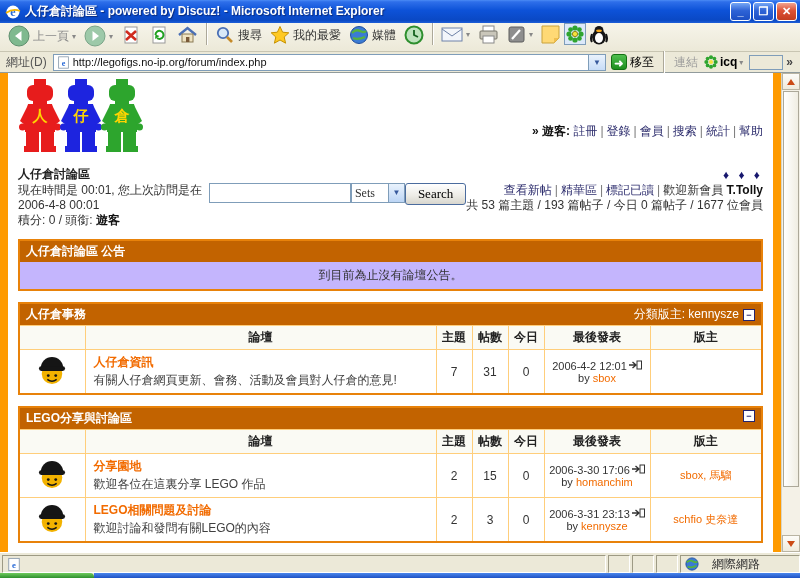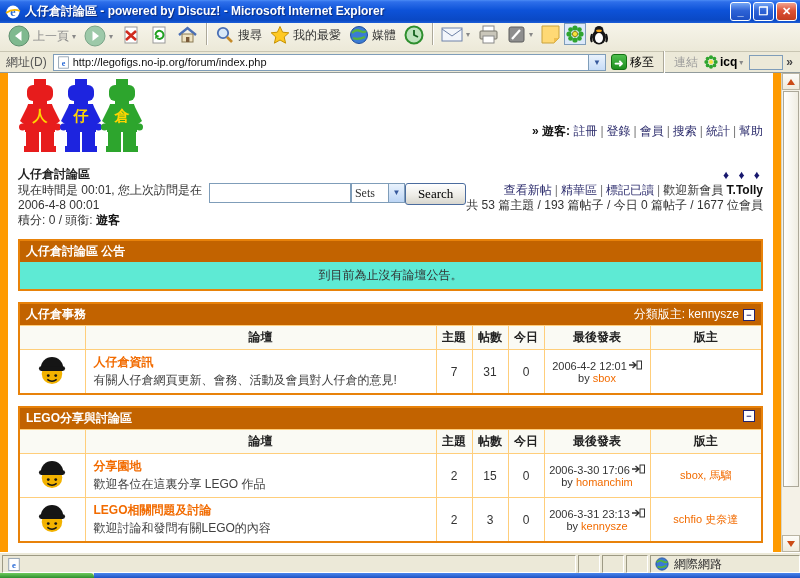--- a/index.html
+++ b/index.html
@@ -86,21 +86,21 @@
   .info-right { margin-left:auto; text-align:right; line-height:15px; white-space:nowrap; }
   .info-right b { color:#111; }
   .qlink { color:#2E2E6E; }
 
   
   table.forum { width:100%; border-collapse:collapse; border:2px solid #E8820A; margin-top:11px; }
   .sec-head td { background:#C26300; color:#fff; font-weight:bold; font-size:12px; padding:2px 6px; }
   .sec-head .right { float:right; font-weight:normal; display:flex; align-items:center; gap:4px; }
   .collapse { display:inline-block; width:12px; height:12px; background:#fff; border:1px solid #24246E;
     color:#24246E; font-size:9px; line-height:10px; text-align:center; font-weight:bold; }
-  .ann-body td { background:#5eead4; text-align:center; padding:5px; font-size:12px; color:#333; }
+  .ann-body td { background:#c4b5fd; text-align:center; padding:5px; font-size:12px; color:#333; }
   .colhead td { background:#FAFAF4; font-weight:bold; text-align:center; padding:3px 2px; font-size:12px;
     border:1px solid #FFCE7B; color:#222; }
   td.cell { border:1px solid #FFCE7B; background:#fff; }
   td.c-icon { width:66px; text-align:center; padding:3px 0; }
   td.c-name { padding:3px 8px; }
   .fname { color:#F26B00; font-weight:bold; font-size:12px; text-decoration:none; }
   .fdesc { color:#404040; font-size:12px; margin-top:1px; }
   td.c-num { width:36px; text-align:center; font-size:12px; color:#333; }
   td.c-last { width:106px; text-align:center; font-size:11px; color:#333; padding:2px; }
   .lby a { color:#F26B00; text-decoration:none; }
@@ -121,21 +121,21 @@
   .sthumb { position:absolute; left:1px; right:1px; top:1px; height:396px;
     background:linear-gradient(90deg,#FFFFFF,#F0EDE2); border:1px solid #ACA899; }
 
   
   .statusbar { height:21px; flex:0 0 21px; background:#ECE9D8; border-top:1px solid #fff; display:flex;
     align-items:stretch; font-size:12px; color:#333; padding-top:2px; }
   .seg { border:1px solid; border-color:#9D9A84 #FFFFFF #FFFFFF #9D9A84; margin-left:2px;
     display:flex; align-items:center; padding:0 4px; }
   .seg.main { flex:1; }
   .seg.tiny { width:22px; }
-  .seg.zone { width:150px; gap:5px;align-items:center; }
+  .seg.zone { width:120px; gap:13px;align-items:center; }
 
   
   .taskbar { height:5px; flex:0 0 5px; display:flex; }
   .start-sliver { width:94px; background:linear-gradient(180deg,#6FCB5E,#2E8F2E); border-top-right-radius:4px; }
   .task-rest { flex:1; background:linear-gradient(180deg,#4A86ED,#1E52C4); }
 </style>
 </head>
 <body>
 
 <div class="window">

